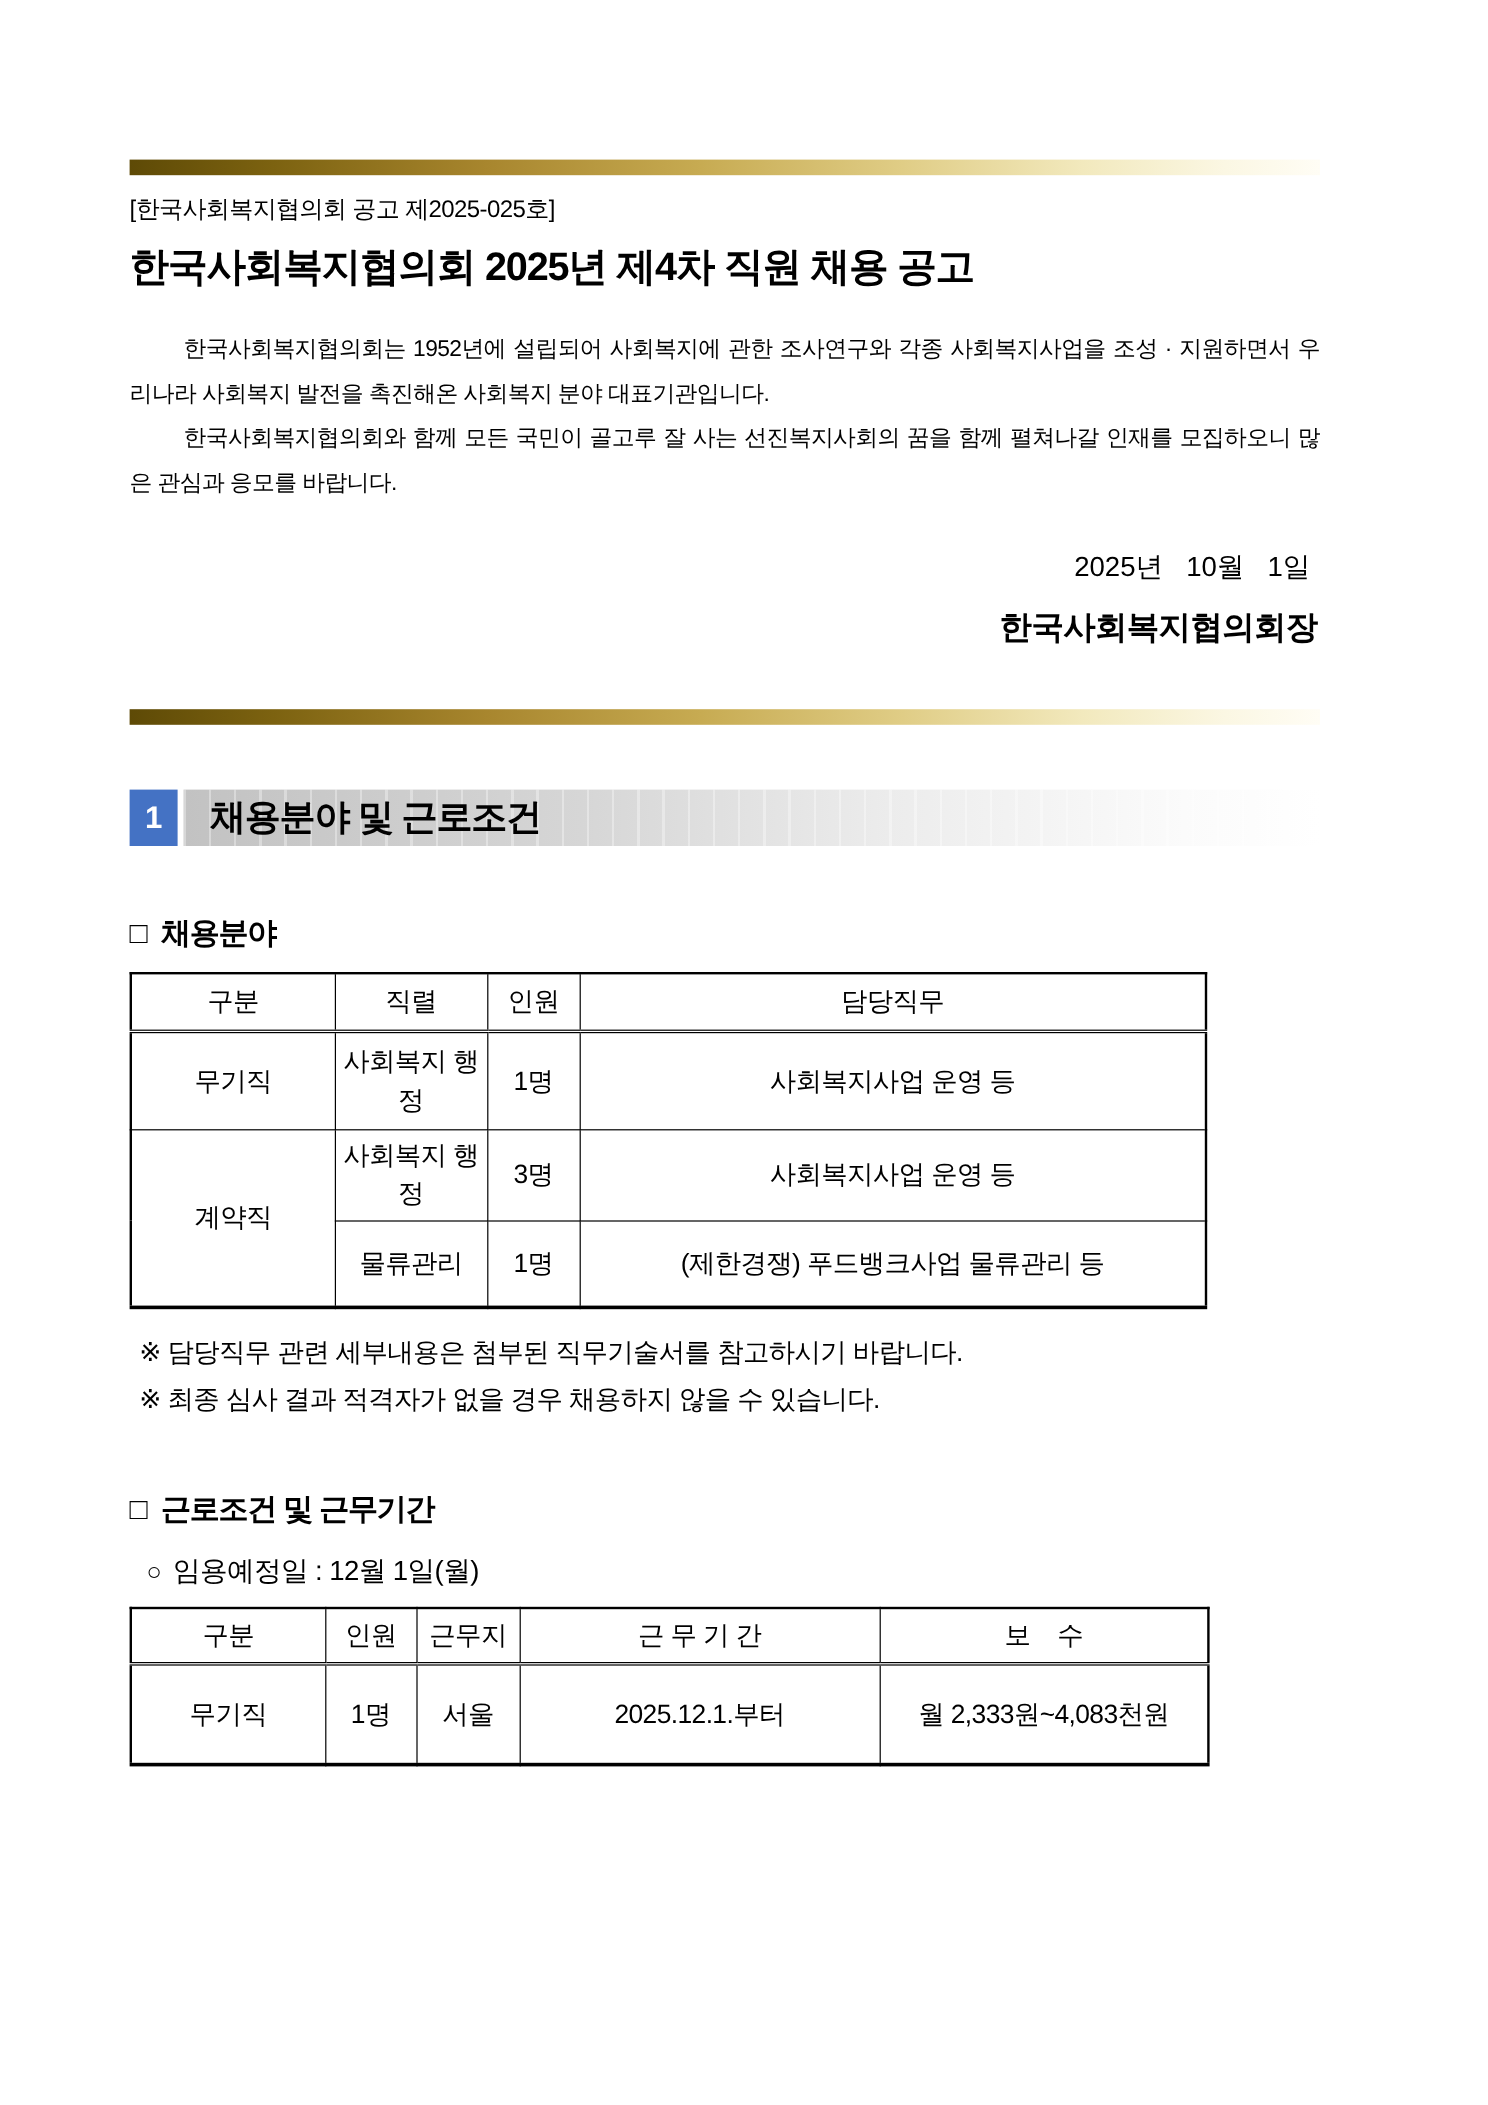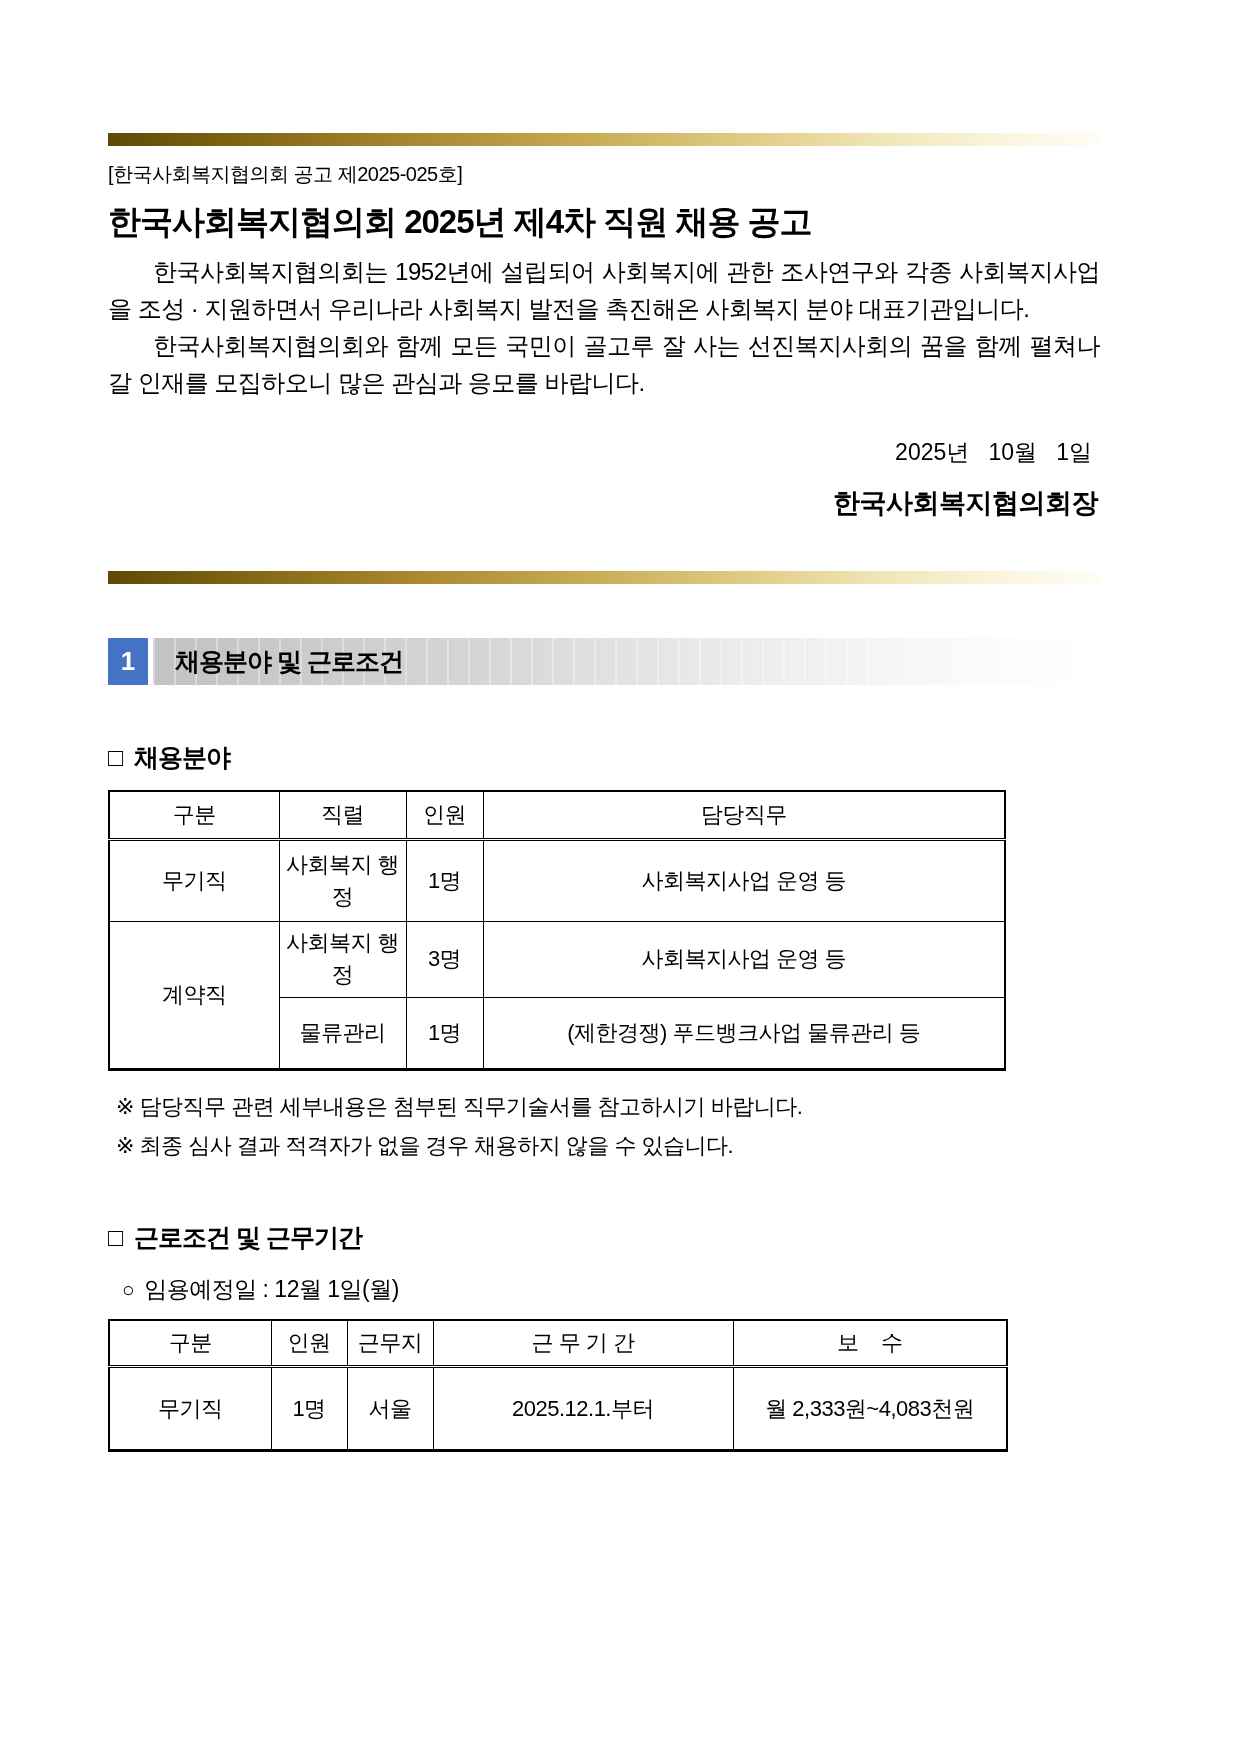--- a/index.html
+++ b/index.html
@@ -37,22 +37,22 @@
   }
   .main-title {
     margin-top: 12px;
     font-size: 33px;
     font-weight: 800;
     text-align: left;
     letter-spacing: -1px;
     white-space: nowrap;
   }
   .intro {
-    margin-top: 8px;
-    font-size: 24px;
+    margin-top: 28px;
+    font-size: 19px;
     line-height: 37px;
     text-align: justify;
     letter-spacing: -0.5px;
   }
   .intro p { text-indent: 45px; }
   .date-line {
     margin-top: 36px;
     font-size: 23px;
     text-align: right;
     padding-right: 8px;
@@ -82,21 +82,21 @@
     align-items: center;
     justify-content: center;
     flex: 0 0 auto;
   }
   .section-bar {
     flex: 1;
     margin-left: 5px;
     display: flex;
     align-items: center;
     padding-left: 22px;
-    font-size: 25px;
+    font-size: 30px;
     font-weight: 800;
     letter-spacing: -1px;
     background-image:
       repeating-linear-gradient(90deg, rgba(255,255,255,0.35) 0 2px, rgba(255,255,255,0) 2px 21px),
       linear-gradient(to right, #c2c2c2 0%, #d6d6d6 35%, #ececec 62%, #fbfbfb 88%, #ffffff 100%);
   }
 
   .block-heading {
     margin-top: 56px;
     font-size: 25px;

